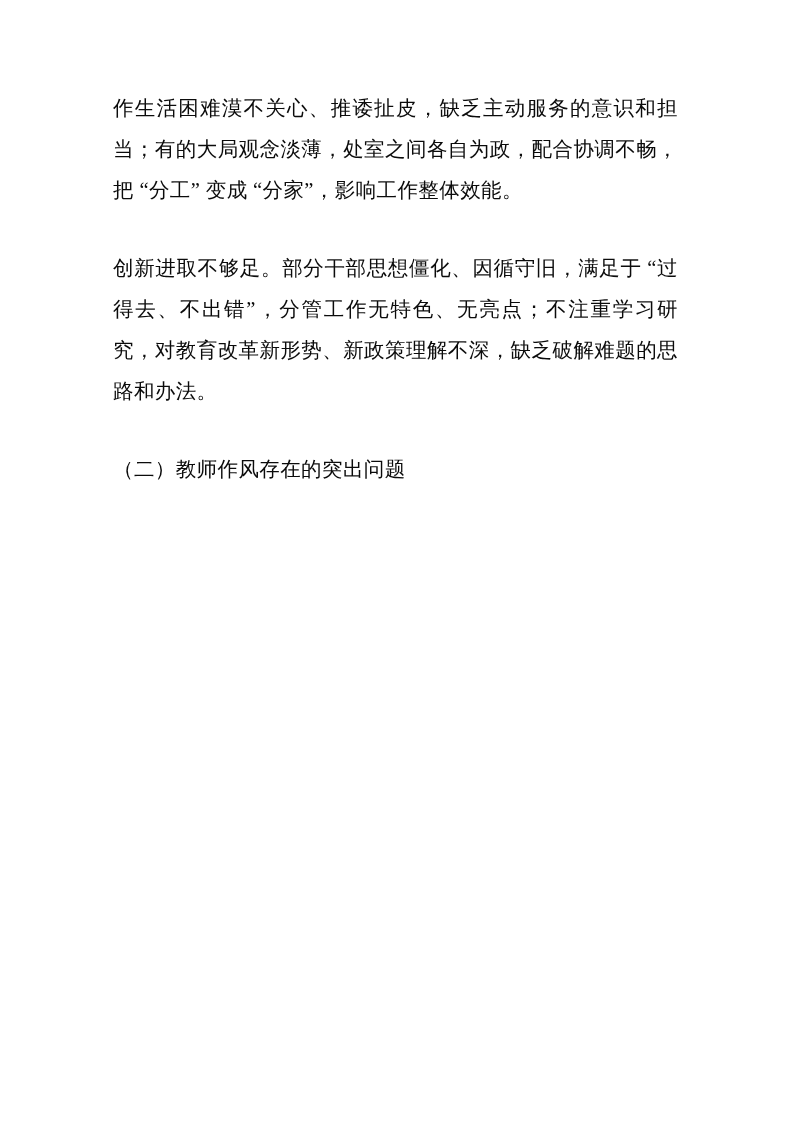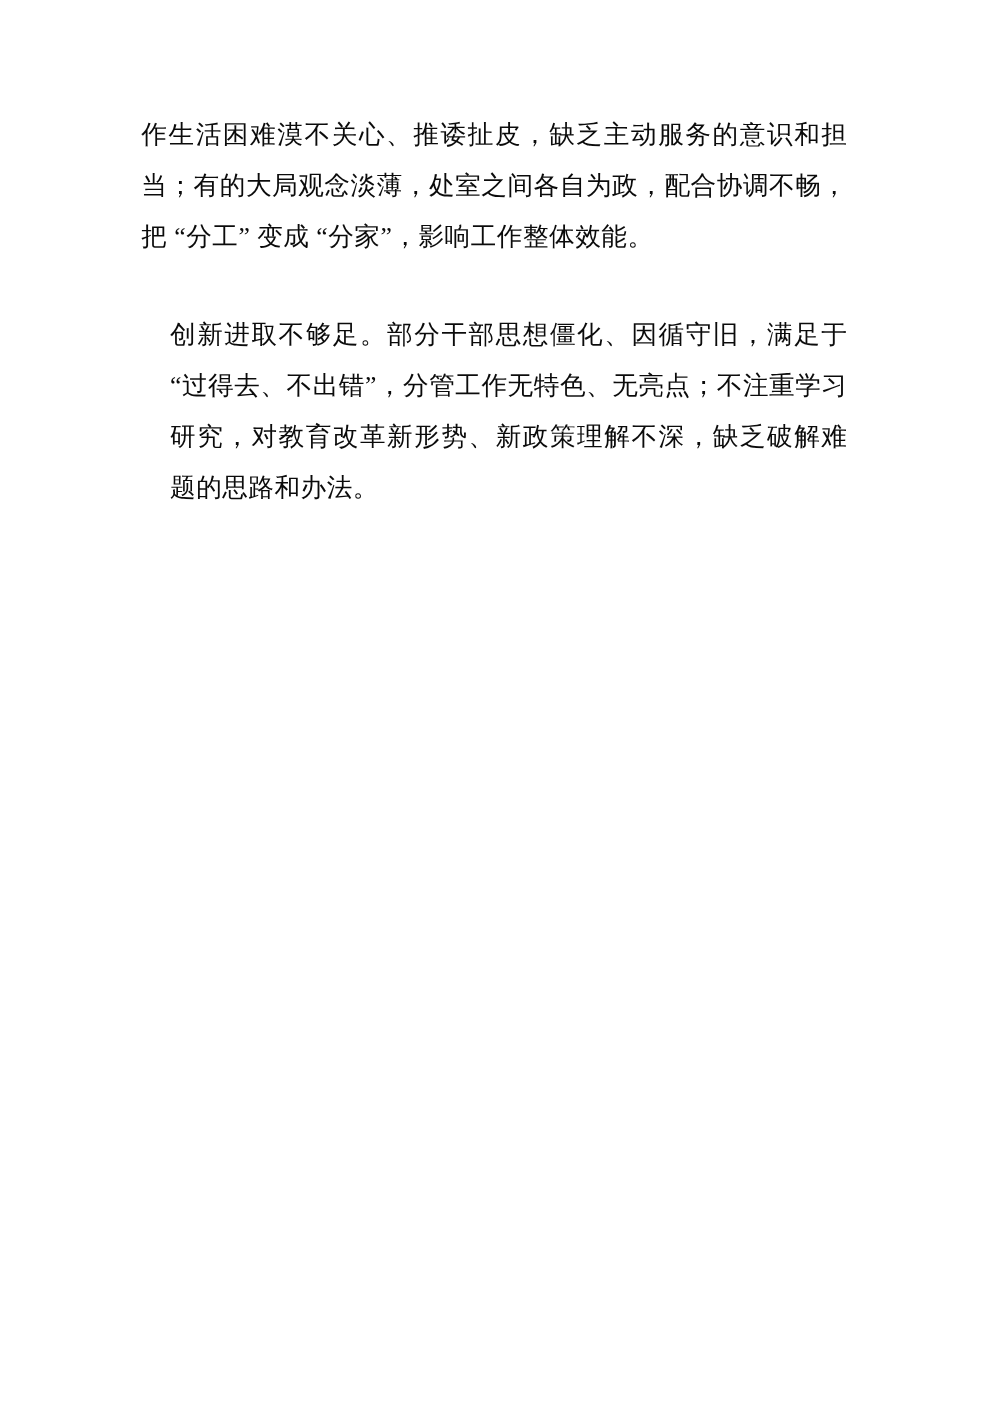--- a/index.html
+++ b/index.html
@@ -33,31 +33,31 @@
     font-size: 20.5px;
     line-height: 41px;
     letter-spacing: 0.4px;
     text-align: justify;
     text-justify: inter-ideograph;
     margin: 0;
     color: #0b0b0b;
   }
   .para + .para {
     margin-top: 37px;
-    margin-left: 23px;
   }
   .para.tight {
     margin-top: 0;
   }
   .para.heading {
     text-indent: 0;
     margin-top: 37px;
   }
 </style>
 </head>
 <body>
 
 <div class="page">
   <div class="content">
     <p class="para">作生活困难漠不关心、推诿扯皮，缺乏主动服务的意识和担当；有的大局观念淡薄，处室之间各自为政，配合协调不畅，把 “分工” 变成 “分家”，影响工作整体效能。</p>
     <p class="para">创新进取不够足。部分干部思想僵化、因循守旧，满足于 “过得去、不出错”，分管工作无特色、无亮点；不注重学习研究，对教育改革新形势、新政策理解不深，缺乏破解难题的思路和办法。</p>
+    <p class="para heading">（二）教师作风存在的突出问题</p>
   </div>
 </div>
 
 </body></html>

